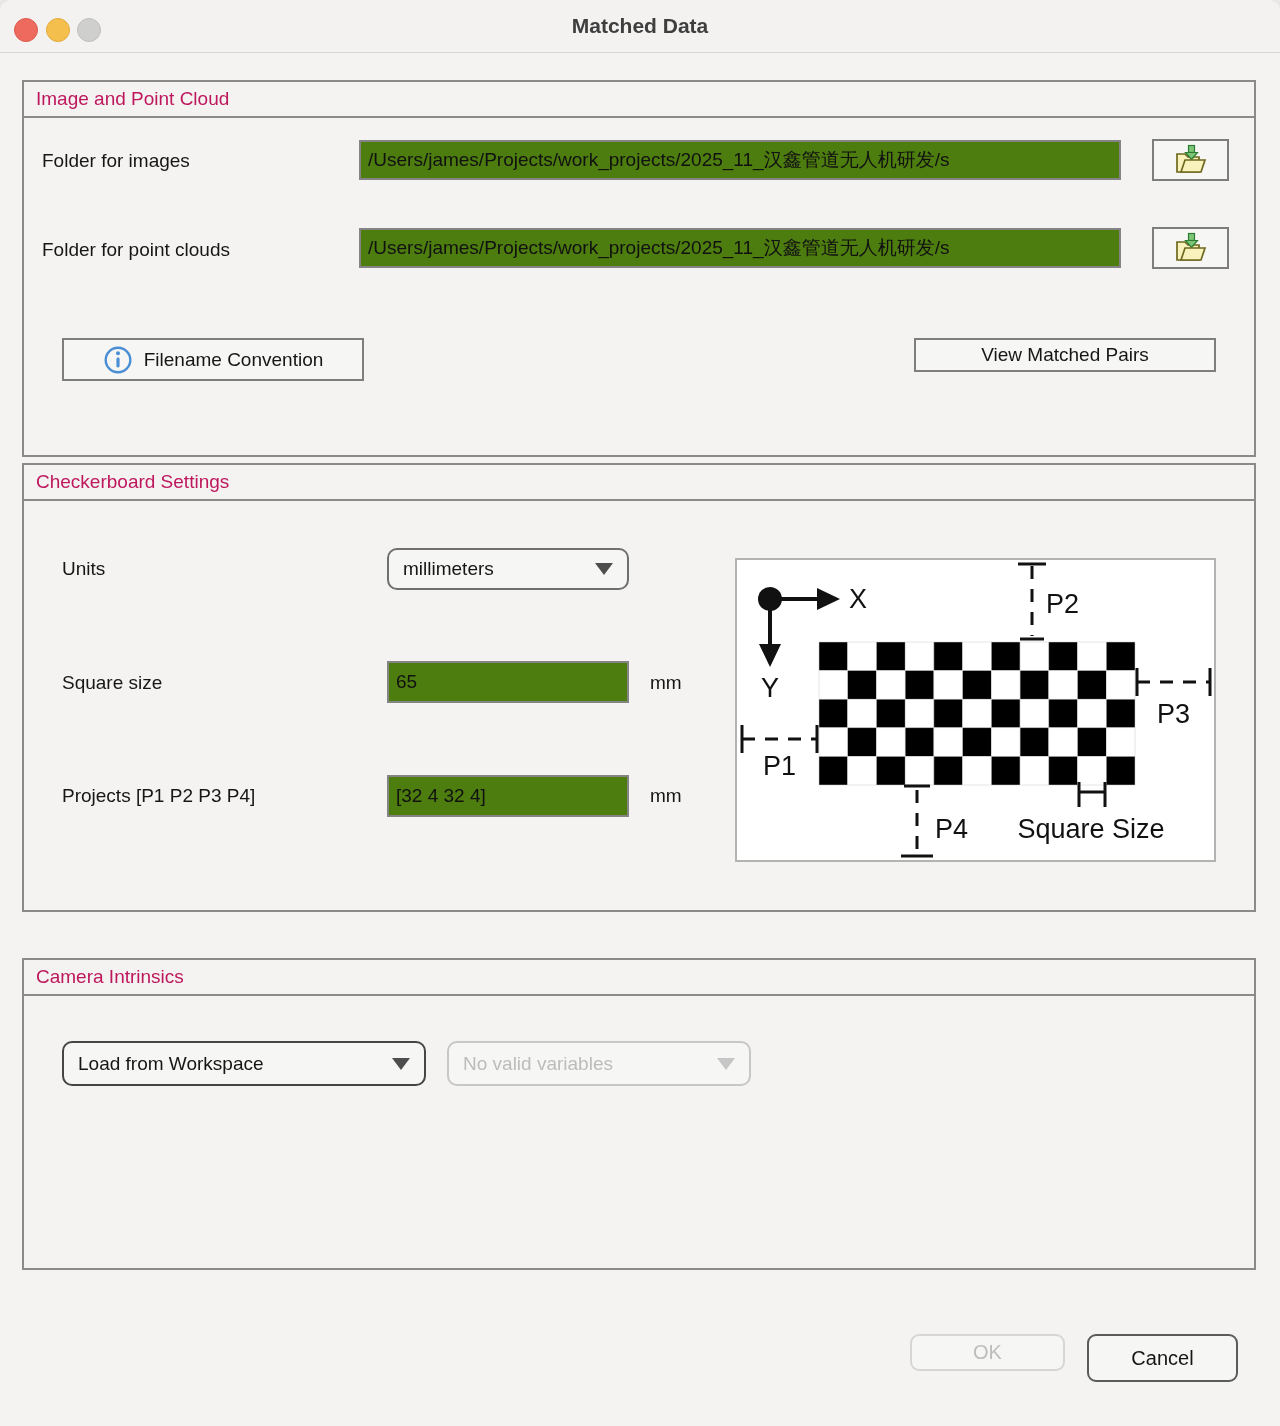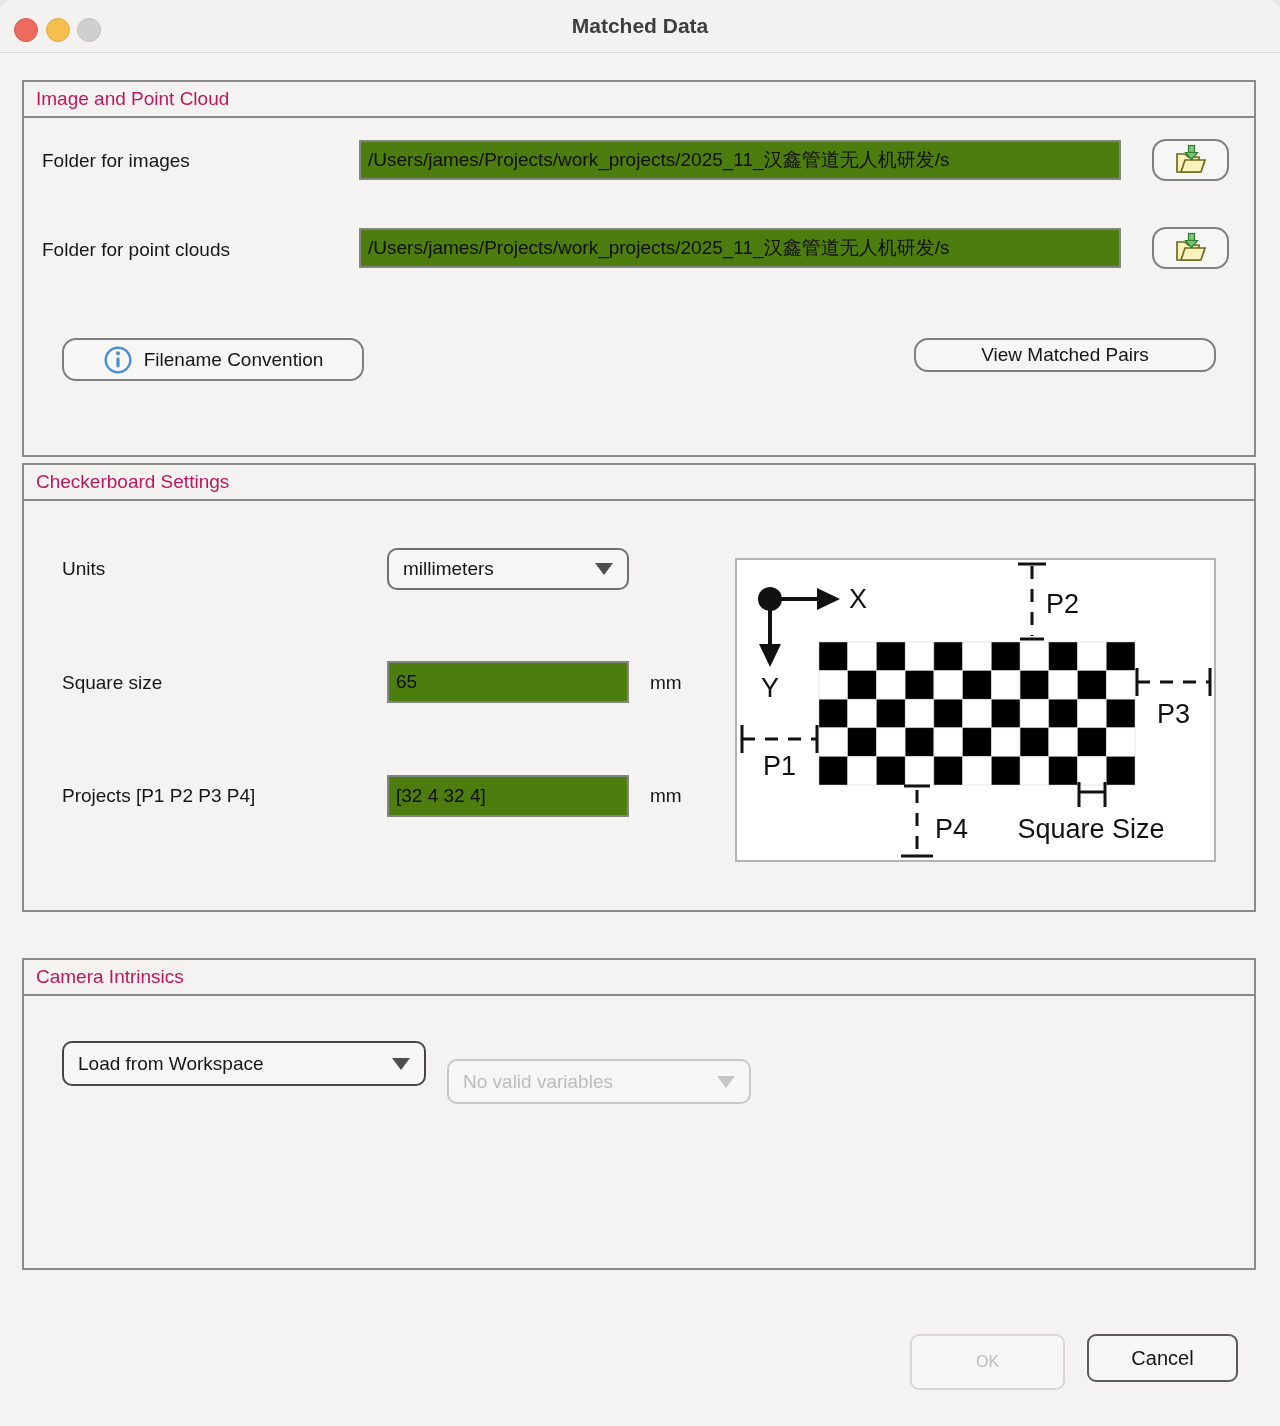--- a/index.html
+++ b/index.html
@@ -19,46 +19,46 @@
   
   .group{position:absolute;left:22px;width:1234px;border:2px solid #8a8a8a;background:#f4f3f2;box-sizing:border-box;}
   .group-header{height:34px;line-height:34px;border-bottom:2px solid #8a8a8a;padding-left:12px;font-size:19px;color:#be185d;}
   #group-ipc{top:80px;height:377px;}
   #group-cb{top:463px;height:449px;}
   #group-ci{top:958px;height:312px;}
   
   .lbl{position:absolute;font-size:19px;color:#161616;white-space:nowrap;}
   .txtfield{position:absolute;height:40px;box-sizing:border-box;border:2px solid #848484;background:#4d7c0f;
     font-family:"Liberation Sans","DejaVu Sans",sans-serif;font-size:19px;color:#111;padding:0 7px;outline:none;}
-  .btn{position:absolute;box-sizing:border-box;border:2px solid #7e7e7e;border-radius:14px;background:#f6f6f5;
+  .btn{position:absolute;box-sizing:border-box;border:2px solid #7e7e7e;border-radius:0;background:#f6f6f5;
     font-size:19px;color:#161616;display:flex;align-items:center;justify-content:center;cursor:default;}
   .dropdown{position:absolute;box-sizing:border-box;border:2px solid #6f6f6f;border-radius:10px;background:#f6f6f5;
     font-size:19px;color:#161616;display:flex;align-items:center;padding:0 14px;}
   .dropdown .dd-text{flex:1;white-space:nowrap;overflow:hidden;}
   .dd-arrow{width:0;height:0;border-left:9px solid transparent;border-right:9px solid transparent;border-top:12px solid #4e4e4e;margin-left:8px;}
-  .dropdown.disabled{border-color:#c7c7c7;color:#bcbcbc;margin-top:18px;}
+  .dropdown.disabled{border-color:#c7c7c7;color:#bcbcbc;}
   .dropdown.disabled .dd-arrow{border-top-color:#c6c6c6;}
   #btn-filename-conv{left:62px;top:338px;width:302px;height:43px;gap:10px;}
   
   .abs{position:absolute;}
   
   #lbl-units{left:62px;top:558px;}
   #dd-units{left:387px;top:548px;width:242px;height:42px;}
   #lbl-square{left:62px;top:672px;}
   #field-square{left:387px;top:661px;width:242px;height:42px;}
   #unit-square{left:650px;top:672px;}
   #lbl-padding{left:62px;top:785px;}
   #field-padding{left:387px;top:775px;width:242px;height:42px;}
   #unit-padding{left:650px;top:785px;}
   #diagram{position:absolute;left:735px;top:558px;width:481px;height:304px;background:#fff;border:2px solid #b3b3b2;box-sizing:border-box;}
   
   #dd-intrinsics-source{left:62px;top:1041px;width:364px;height:45px;border-color:#454545;}
   #dd-intrinsics-vars{left:447px;top:1041px;width:304px;height:45px;}
   
-  #btn-ok{left:910px;top:1334px;width:155px;height:56px;border:2px solid #d6d6d5;border-radius:9px;color:#bdbdbc;font-size:16px;}
+  #btn-ok{left:910px;top:1334px;width:155px;height:37px;border:2px solid #d6d6d5;border-radius:9px;color:#bdbdbc;font-size:20px;}
   #btn-cancel{left:1087px;top:1334px;width:151px;height:48px;border:2px solid #5b5b5b;border-radius:9px;color:#161616;font-size:20px;justify-content:center;}
   .icon-svg{display:block;}
 </style>
 </head>
 <body>
 
 <div id="window">
 
   <div id="titlebar">
     <div class="tl" id="tl-close"></div>

